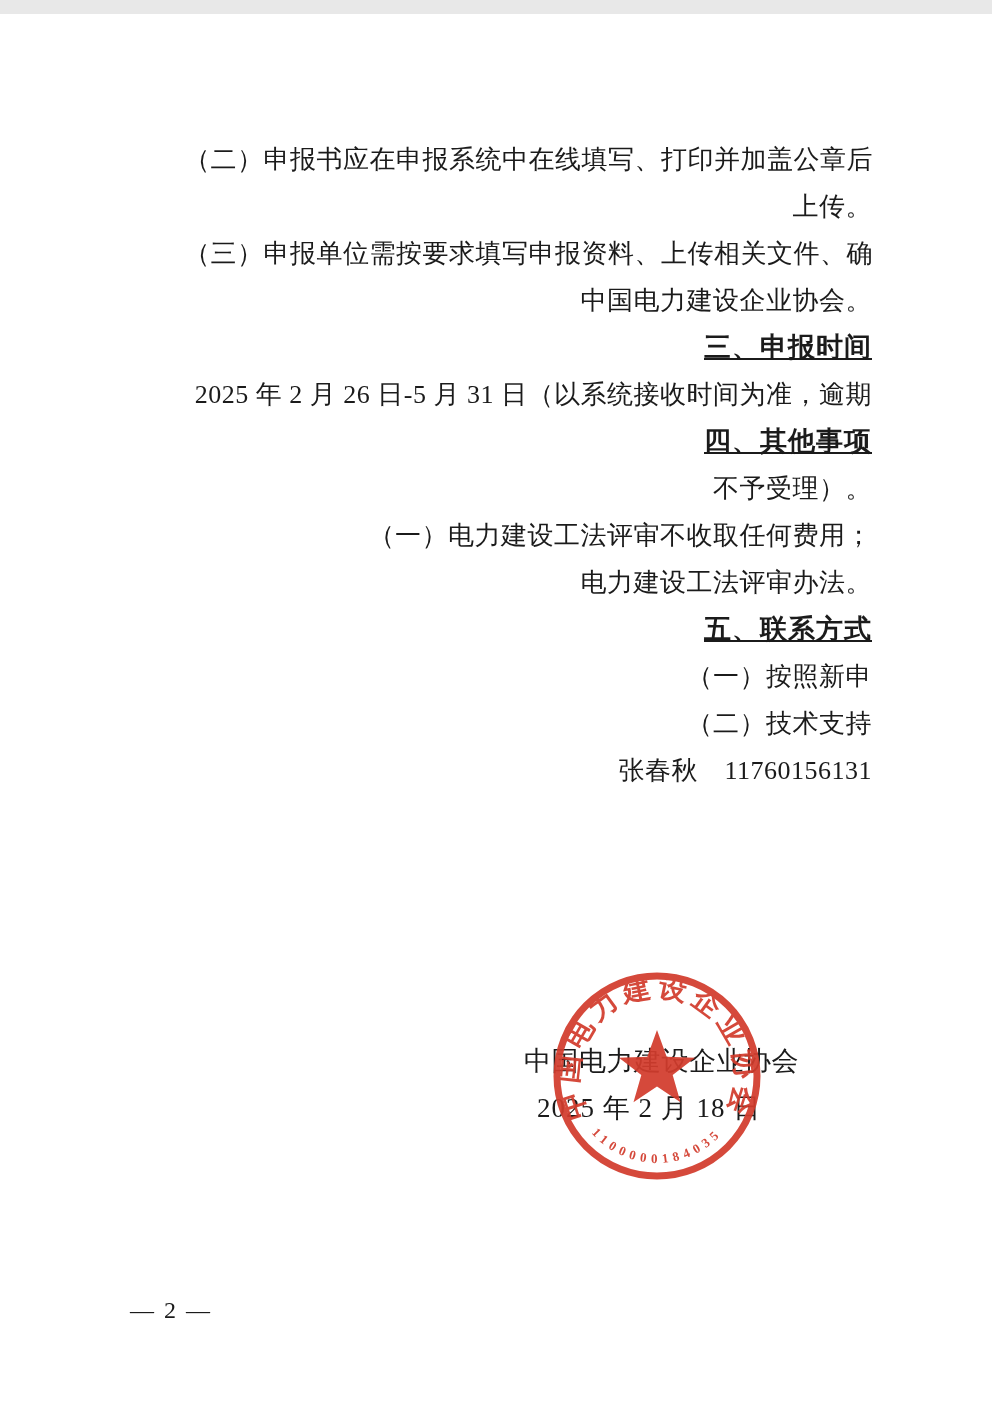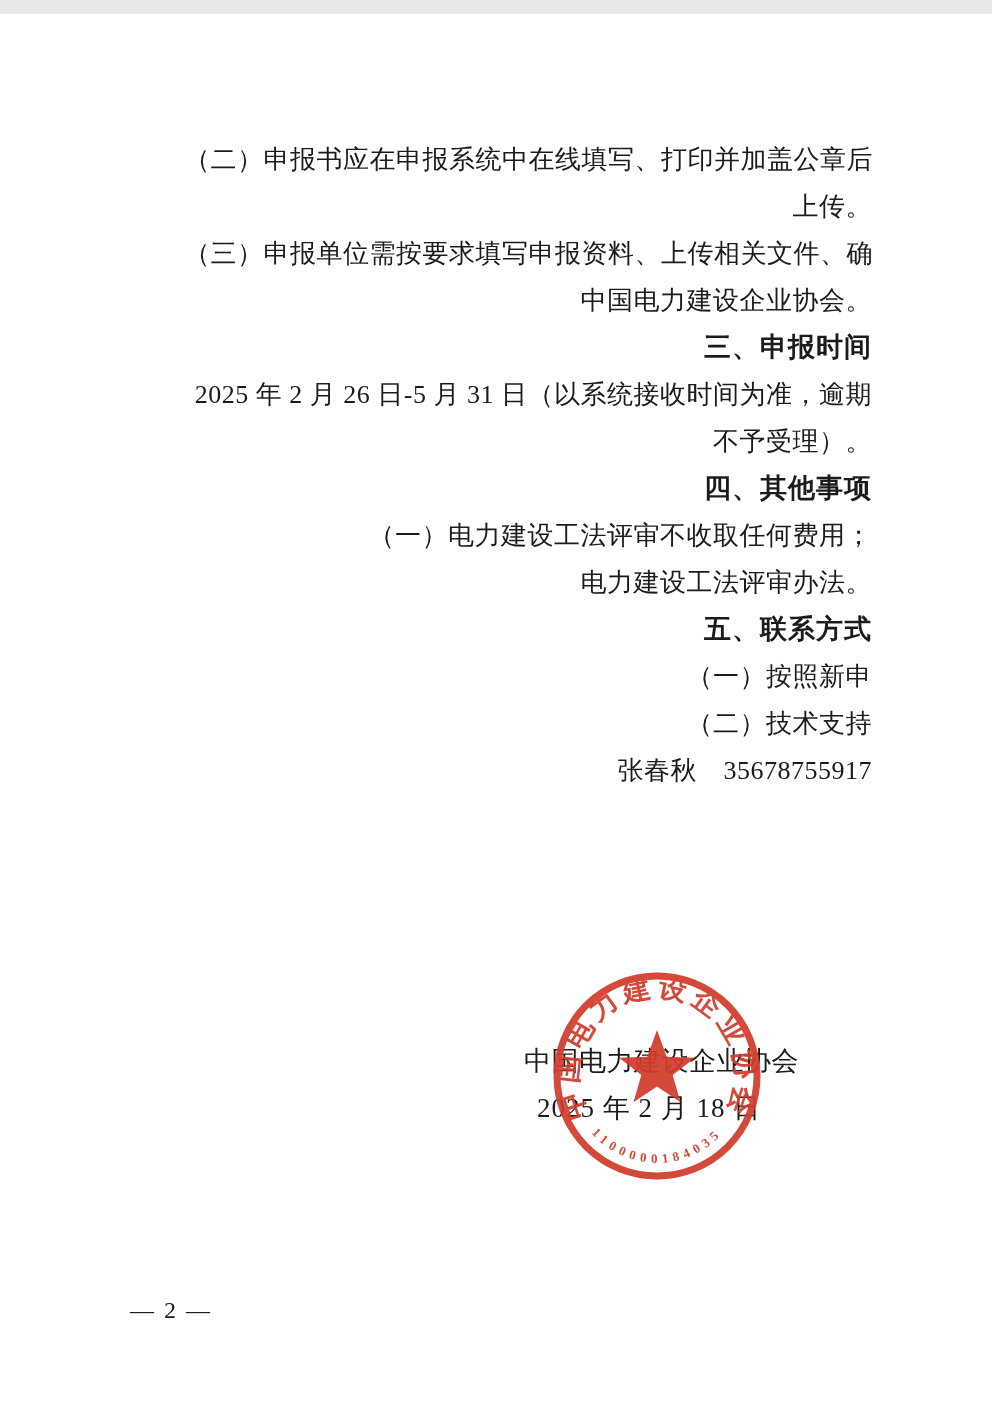--- a/index.html
+++ b/index.html
@@ -25,20 +25,21 @@
     white-space:nowrap;
     letter-spacing:0.5px;
   }
   .line.indent { padding-left:52px; }
   .line.heading {
     font-family:"Liberation Sans","DejaVu Sans",sans-serif;
     font-weight:bold;
     font-size:27px;
     padding-left:52px;
     letter-spacing:1px;
+    text-decoration:underline;
   }
   .line.gap { margin-top:18px; }
   .sig-org {
     position:absolute;
     left:524px; top:1029px;
     font-size:27px;
     letter-spacing:0.5px;
     z-index:1;
   }
   .sig-date {
@@ -80,28 +81,28 @@
 
 <div class="page">
 
   <div class="content">
       <div class="line indent">（二）申报书应在申报系统中在线填写、打印并加盖公章后</div>
       <div class="line cont">上传。</div>
       <div class="line indent">（三）申报单位需按要求填写申报资料、上传相关文件、确</div>
       <div class="line cont">中国电力建设企业协会。</div>
       <div class="line heading">三、申报时间</div>
       <div class="line indent">2025 年 2 月 26 日-5 月 31 日（以系统接收时间为准，逾期</div>
+      <div class="line heading">四、其他事项</div>
       <div class="line cont">不予受理）。</div>
-      <div class="line heading">四、其他事项</div>
       <div class="line indent">（一）电力建设工法评审不收取任何费用；</div>
       <div class="line cont">电力建设工法评审办法。</div>
       <div class="line heading">五、联系方式</div>
       <div class="line indent">（一）按照新申</div>
       <div class="line indent">（二）技术支持</div>
-      <div class="line indent">张春秋　35678755917</div>
+      <div class="line indent">张春秋　11760156131</div>
     </div>
 
   <div class="sig-org">中国电力建设企业协会</div>
 
   <div class="sig-date">2025 年 2 月 18 日</div>
 
   <svg class="seal" viewBox="-115 -115 230 230">
     <defs>
       <path id="ringPath" d="M -74.2 27 A 79 79 0 1 1 74.2 27"></path>
       <path id="codePath" d="M -75.3 43.5 A 87 87 0 0 0 75.3 43.5"></path>

